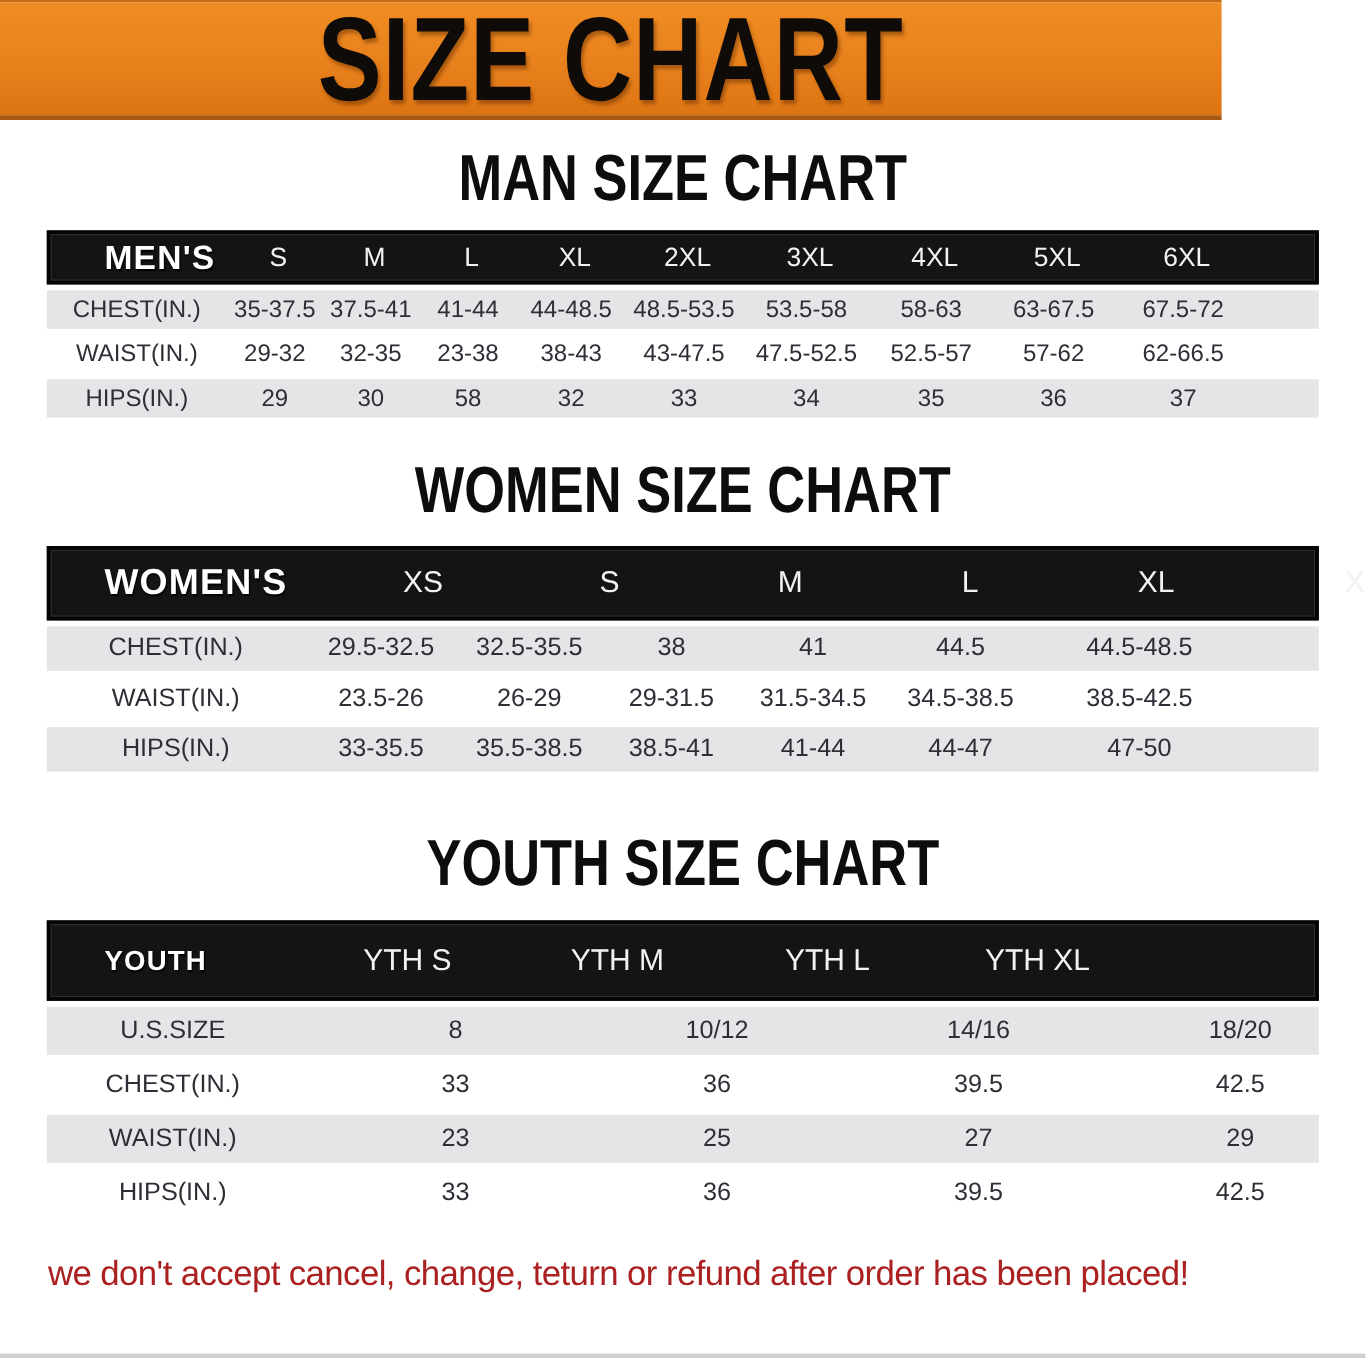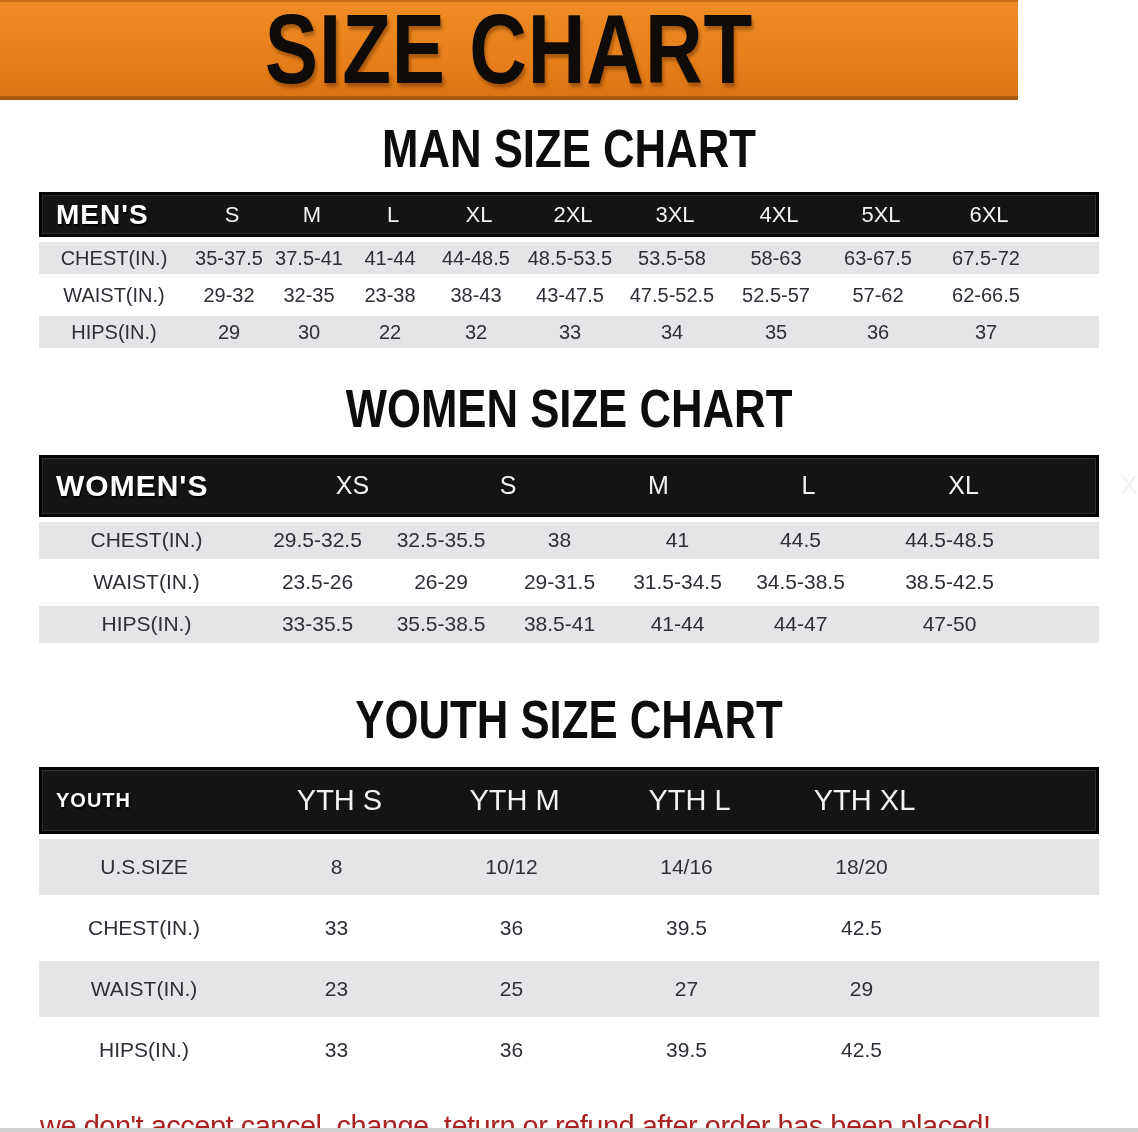--- a/index.html
+++ b/index.html
@@ -41,22 +41,23 @@
   .size-table { width: 1060px; margin: 0 auto; }
   .thead, .trow { display: grid; align-items: center; }
   .thead {
     background: var(--header-black, #141414);
     border: 3px solid #040404;
     box-shadow: inset 0 0 0 1px #2e2e2e;
     color: #ffffff;
   }
   .corner {
     font-weight: bold; letter-spacing: 1px; text-align: left;
-    padding-left: 14px; white-space: nowrap;
+    white-space: nowrap;
     text-shadow: 1px 2px 1px rgba(0,0,0,0.9);
+    margin-left: 45px;
   }
   .size-cell { text-align: center; color: #f2f2f2; white-space: nowrap; }
   .trow { margin-top: 5px; background: #ffffff; }
   .trow.shade { background: var(--row-gray, #e5e5e7); }
   .row-label, .val { text-align: center; white-space: nowrap; }
 
   
   .men .thead, .men .trow { grid-template-columns: 150px 80px 80px 82px 90px 98px 106px 102px 102px 170px; }
   .men .thead > :last-child, .men .trow > :last-child { padding-right: 56px; }
   .men .thead { height: 45px; }
@@ -68,23 +69,23 @@
   .women .thead, .women .trow { grid-template-columns: 215px 127px 120px 117px 119px 127px 235px; }
   .women .thead > :last-child, .women .trow > :last-child { padding-right: 64px; }
   .women .thead { height: 62px; gap: 32px; }
   .women .trow  { height: 37px; font-size: 21px; }
   .women .corner { font-size: 30px; }
   .women .size-cell { font-size: 25px; }
 
   
   .youth .thead, .youth .trow { grid-template-columns: 210px 175px 175px 175px 175px 150px; }
   .youth .thead { height: 67px; }
-  .youth .trow  { height: 56px; font-size: 21px; }
-  .youth .corner { font-size: 20px; }
-  .youth .size-cell { font-size: 29px; }
+  .youth .trow  { height: 40px; font-size: 21px; gap: 43px; }
+  .youth .corner { font-size: 23px; }
+  .youth .size-cell { font-size: 25px; }
 
   
   .disclaimer {
     margin: 24px 40px 0 40px;
     color: var(--disclaimer-red, #ab2020);
     font-size: 29px; line-height: 48px; letter-spacing: -0.5px;
     white-space: nowrap;
   }
 
   .bottom-strip {
@@ -135,21 +136,21 @@
     <div class="val">43-47.5</div>
     <div class="val">47.5-52.5</div>
     <div class="val">52.5-57</div>
     <div class="val">57-62</div>
     <div class="val">62-66.5</div>
   </div>
   <div class="trow shade">
     <div class="row-label">HIPS(IN.)</div>
     <div class="val">29</div>
     <div class="val">30</div>
-    <div class="val">22</div>
+    <div class="val">58</div>
     <div class="val">32</div>
     <div class="val">33</div>
     <div class="val">34</div>
     <div class="val">35</div>
     <div class="val">36</div>
     <div class="val">37</div>
   </div>
 </section>
 
 <div class="section-heading heading-women">WOMEN SIZE CHART</div>

